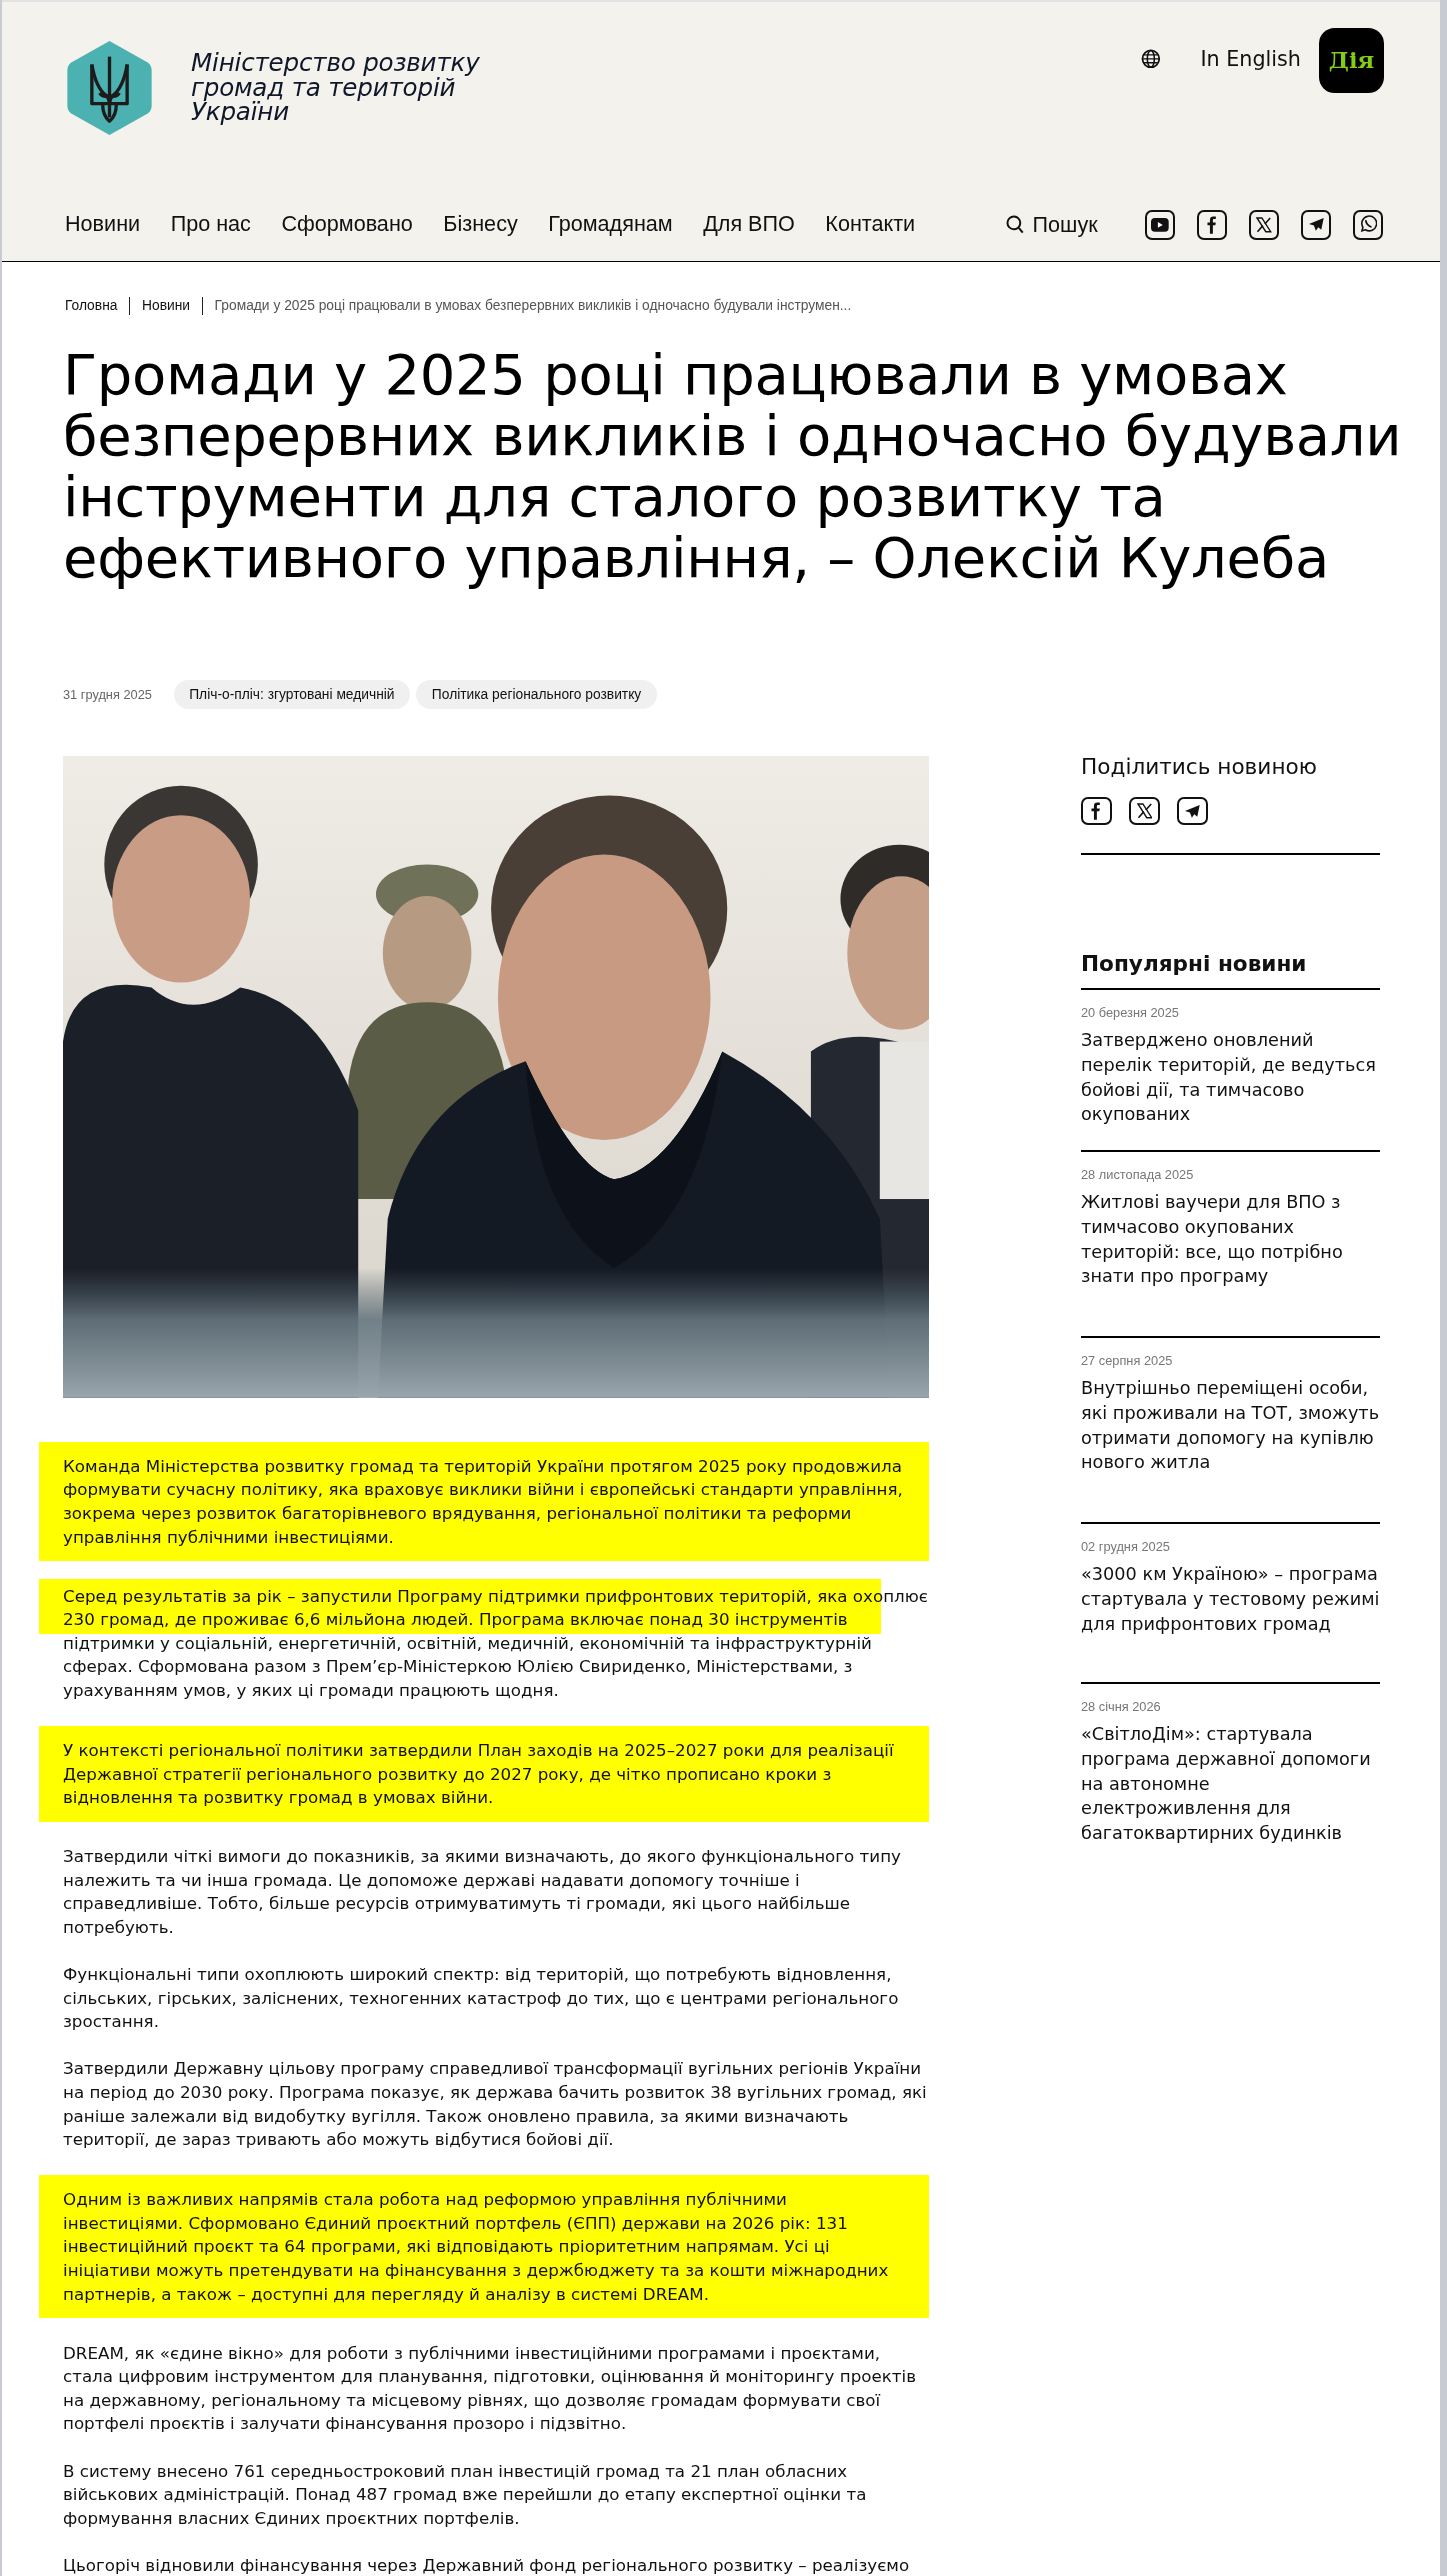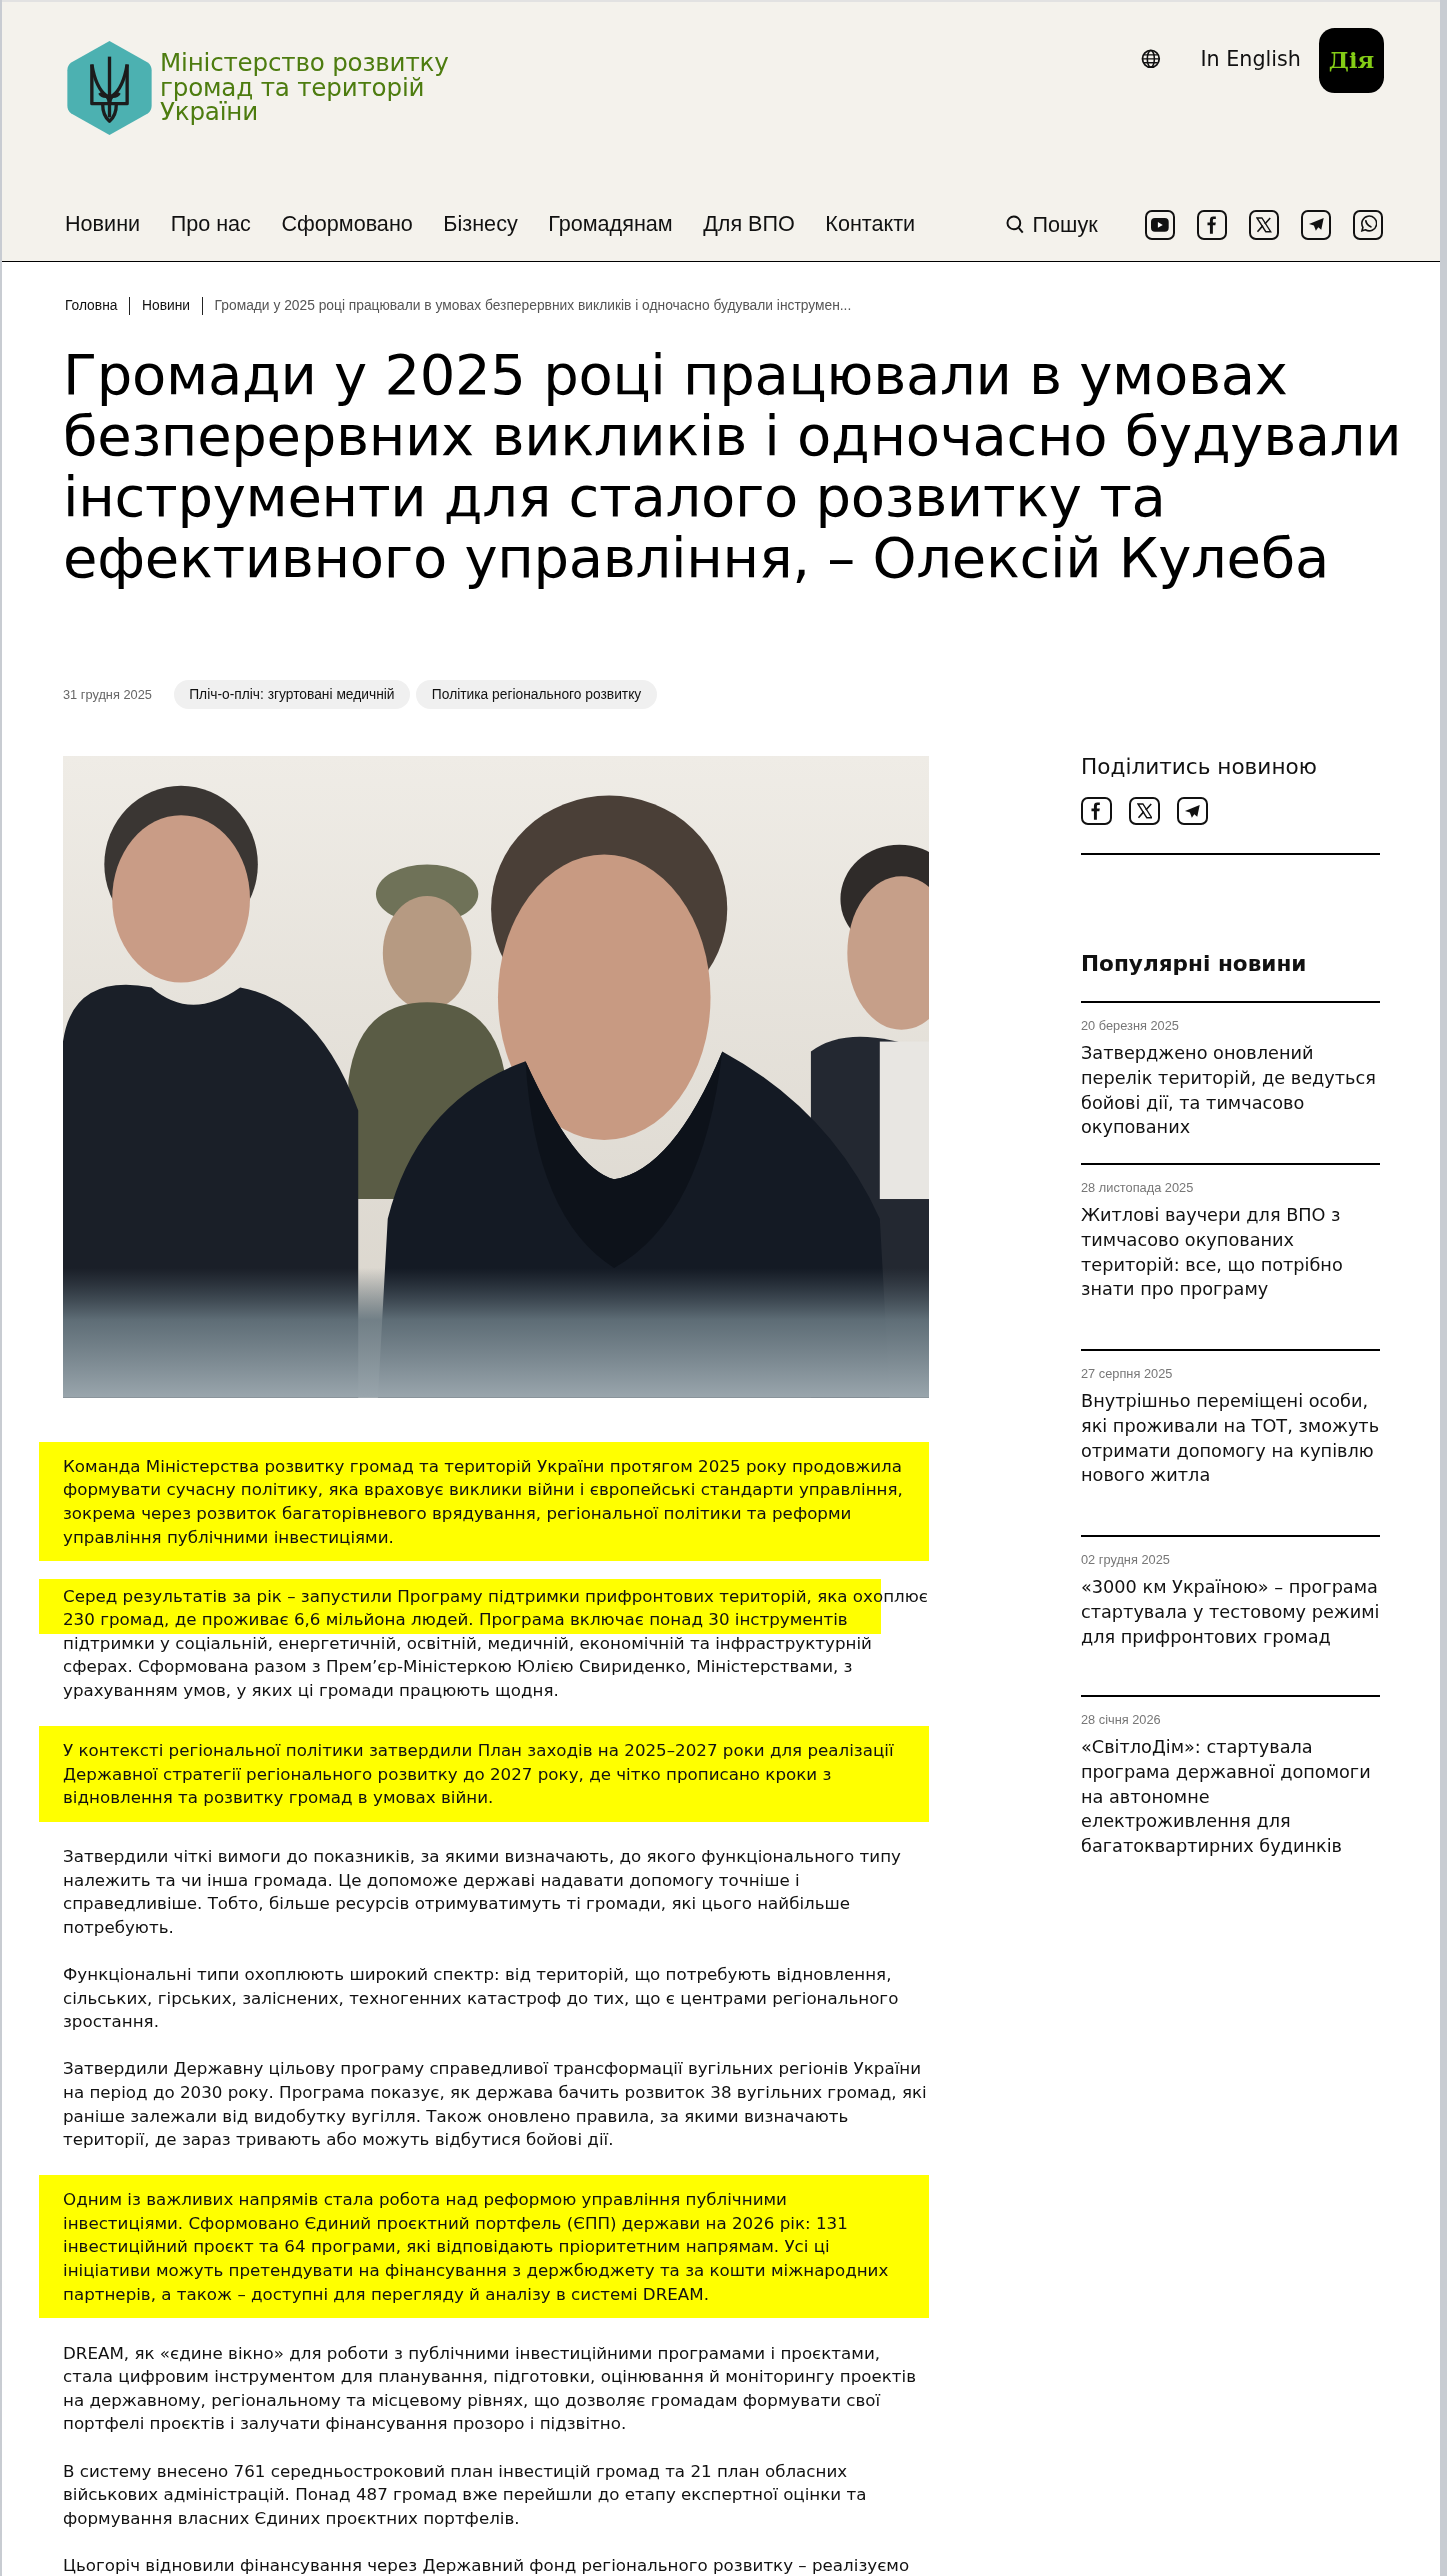--- a/index.html
+++ b/index.html
@@ -17,22 +17,23 @@
   .header {
     background: #f4f2ec;
     height: 262px;
     border-top: 2px solid #e2e2e2;
     border-bottom: 1px solid #000;
     position: relative;
   }
   .logo-wrap { position: absolute; left: 63px; top: 37px; display: flex; align-items: center; }
   .logo-hex { width: 89px; height: 98px; }
   .logo-text {
-    margin-left: 6px; font-size: 24.6px; line-height: 24.6px; color: #4d7c0f; width: 295px;
+    margin-left: 37px; font-size: 24.6px; line-height: 24.6px; color: #0f172a; width: 295px;
     letter-spacing: -0.2px;
+    font-style: italic;
   }
   .lang {
     position: absolute; left: 1139px; top: 45px; display: flex; align-items: center;
     font-size: 20.7px; color: #111; cursor: pointer; gap: 28px;
   }
   .lang svg { margin-right: 11.8px; }
   .diia {
     position: absolute; left: 1317px; top: 25.6px; width: 65px; height: 65px;
     background: #000; border-radius: 15.7px; color: #84cc16;
     font-family: "DejaVu Serif", serif; font-weight: bold; font-size: 22.6px;
@@ -274,21 +275,21 @@
     <div class="soc">
       <svg width="16.7" height="14.8" viewBox="0 0 17 15">
         <path d="M16 1 L1 7 L6 8.5 L8 14 L10.5 10.5 L13.5 13 Z" fill="#111"></path>
       </svg>
     </div>
   </div>
   <div class="rule"></div>
 
   <div class="popular-title">Популярні новини</div>
 
-  <div style="margin-top:25px">
+  <div style="margin-top:12px">
     <div class="pop-item" style="height:162px">
       <div class="pop-date">20 березня 2025</div>
       <div class="pop-text">Затверджено оновлений перелік територій, де ведуться бойові дії, та тимчасово окупованих</div>
     </div>
     <div class="pop-item" style="height:186px">
       <div class="pop-date">28 листопада 2025</div>
       <div class="pop-text">Житлові ваучери для ВПО з тимчасово окупованих територій: все, що потрібно знати про програму</div>
     </div>
     <div class="pop-item" style="height:186px">
       <div class="pop-date">27 серпня 2025</div>

